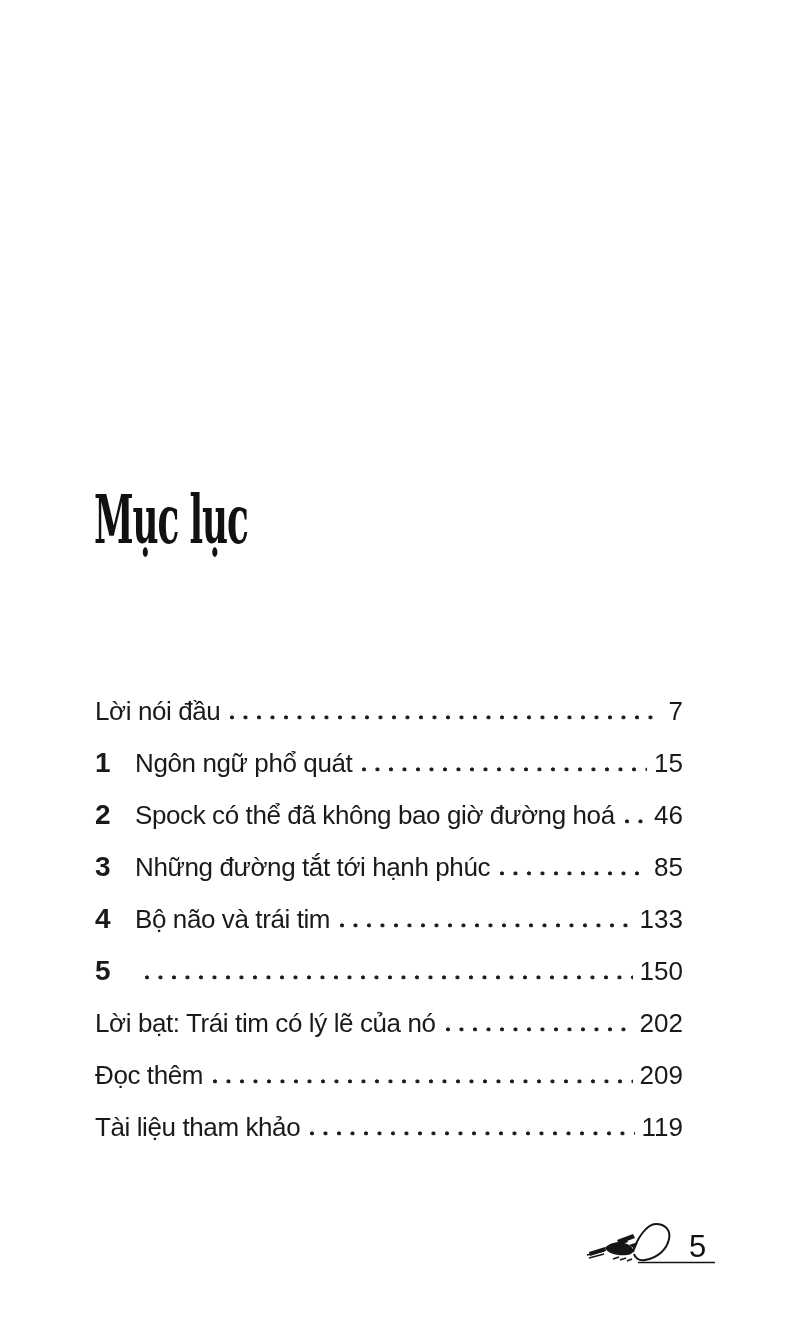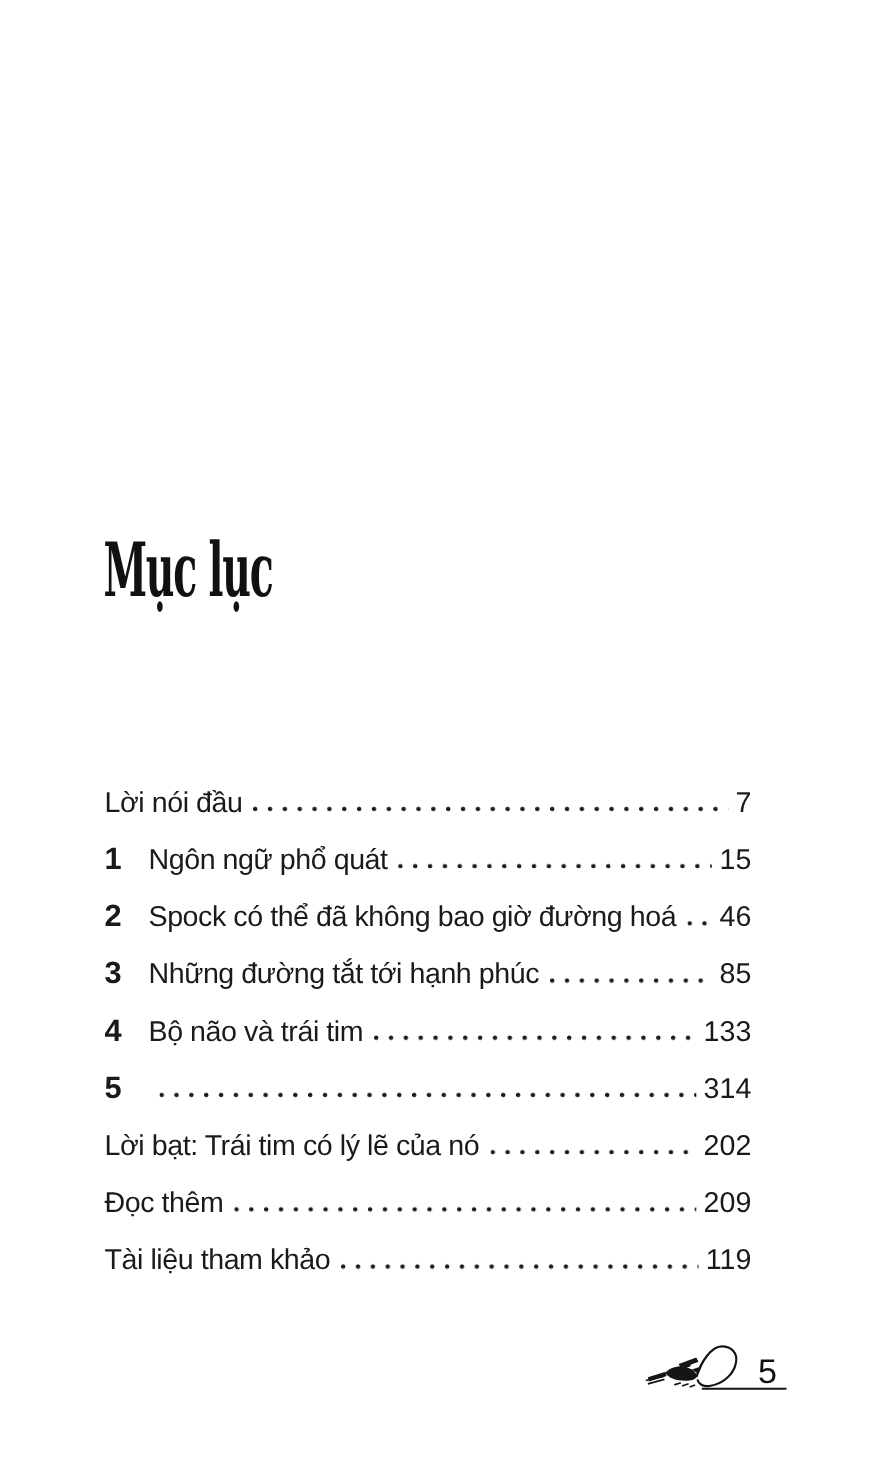--- a/index.html
+++ b/index.html
@@ -31,21 +31,21 @@
     transform: scaleX(0.56) scaleY(1.06);
     transform-origin: left top;
     white-space: nowrap;
     color: #111111;
   }
 
   
   .toc {
     position: absolute;
     left: 95px;
-    top: 703px;
+    top: 685px;
     width: 588px;
   }
   .toc-row {
     display: flex;
     align-items: baseline;
     height: 52px;
     line-height: 52px;
     font-size: 26px;
     letter-spacing: -0.4px;
     white-space: nowrap;
@@ -126,21 +126,21 @@
       </div>
       <div class="toc-row">
         <span class="num">4</span>
         <span class="label">Bộ não và trái tim</span>
         <span class="dots"></span>
         <span class="pg">133</span>
       </div>
       <div class="toc-row">
         <span class="num">5</span>
         <span class="dots"></span>
-        <span class="pg">314</span>
+        <span class="pg">150</span>
       </div>
       <div class="toc-row">
         <span class="label">Lời bạt: Trái tim có lý lẽ của nó</span>
         <span class="dots"></span>
         <span class="pg">202</span>
       </div>
       <div class="toc-row">
         <span class="label">Đọc thêm</span>
         <span class="dots"></span>
         <span class="pg">209</span>

